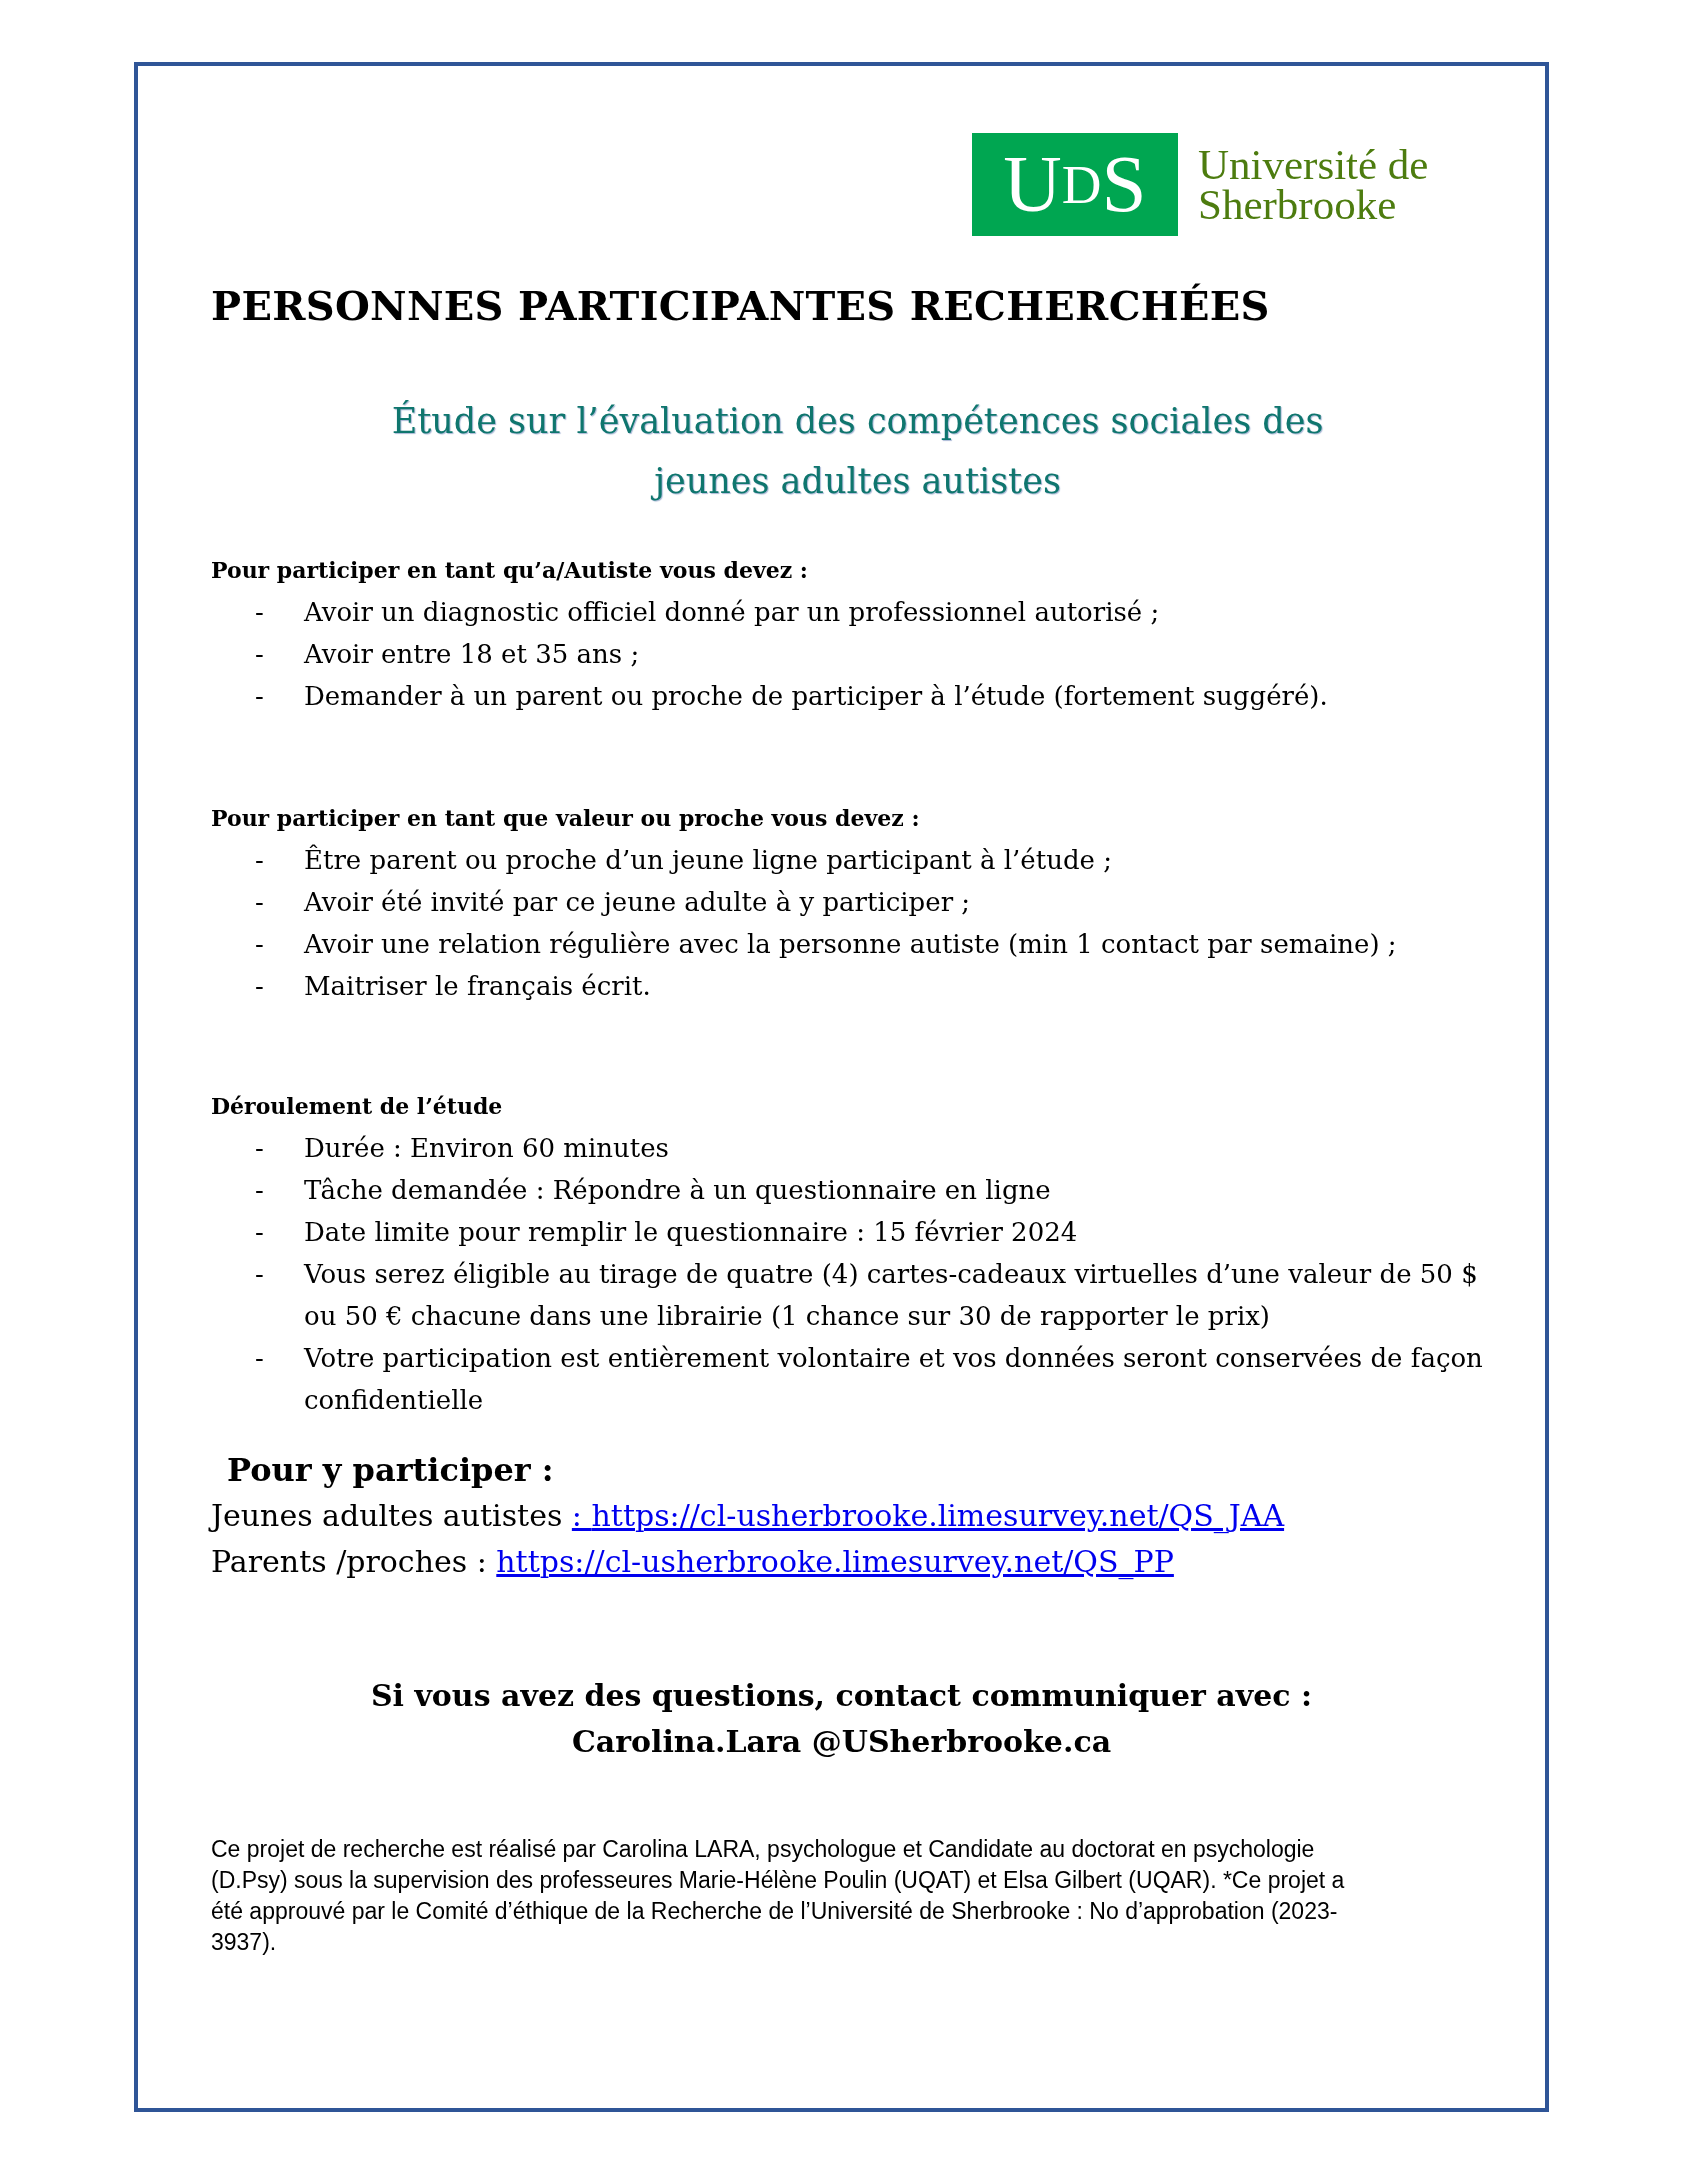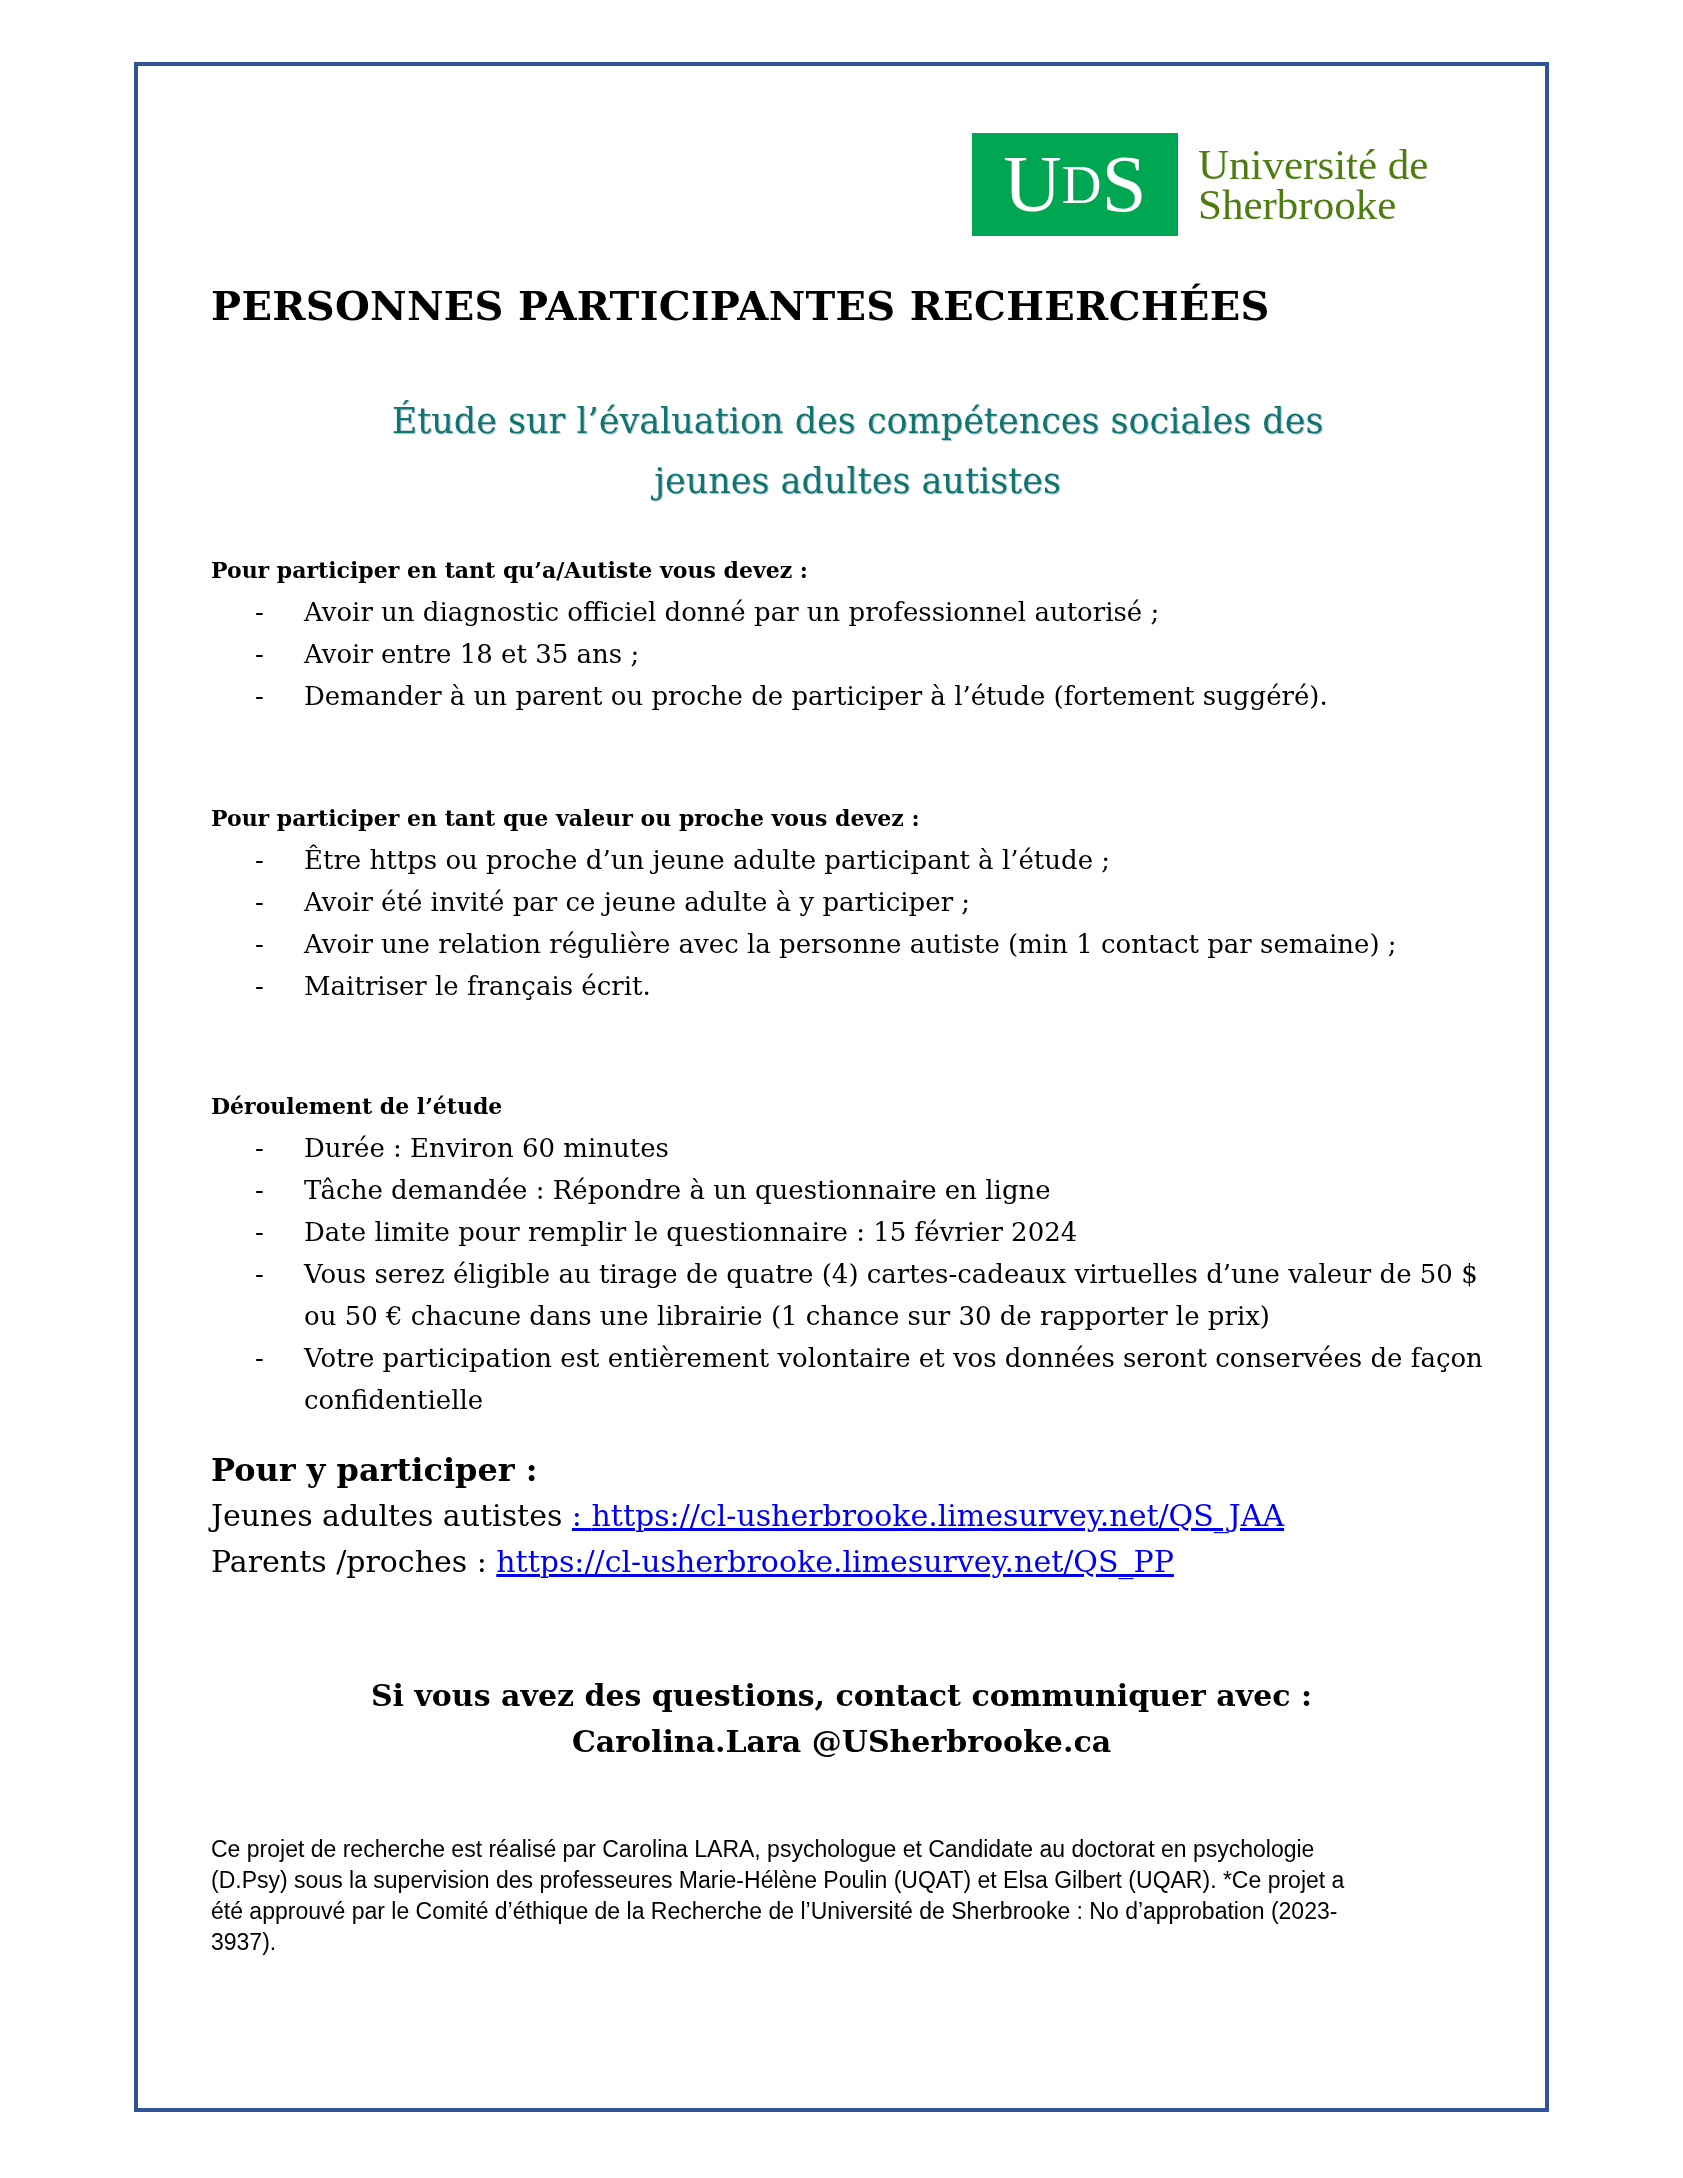--- a/index.html
+++ b/index.html
@@ -10,21 +10,21 @@
   .logo-box .big { font-size:81px; line-height:1; }
   .logo-box .small { font-size:55px; line-height:1; }
   .logo-text { margin-left:20px; font-family:"Liberation Serif", serif; font-size:43px; line-height:40px; color:#4d7c0f; }
   .title { position:absolute; left:211px; top:282px; font-size:40px; font-weight:bold; letter-spacing:0.3px; }
   .subtitle { position:absolute; left:227px; width:1261px; top:391px; text-align:center; font-size:35px; line-height:60px; color:#0f766e; text-shadow:1px 1px 1px #aab8d6; }
   .section { position:absolute; left:211px; width:1277px; }
   .sec-head { font-size:22px; font-weight:bold; line-height:42px; }
   ul.dash { list-style:none; margin:0; padding:0; }
   ul.dash li { position:relative; padding-left:93px; font-size:26px; line-height:42px; }
   ul.dash li::before { content:"-"; position:absolute; left:44px; top:0; }
-  .part-head { font-size:32px; font-weight:bold; line-height:46px; }
+  .part-head { font-size:32px; font-weight:bold; line-height:46px;margin-left:16px; }
   .part-line { font-size:30px; line-height:46px; }
   a.link { color:#0000ee; text-decoration:underline; }
   .contact { position:absolute; left:211px; width:1261px; top:1673px; text-align:center; font-size:30px; font-weight:bold; line-height:46px; }
   .footer { position:absolute; left:211px; width:1168px; top:1834px; font-family:"Liberation Sans", sans-serif; font-size:23px; line-height:31px; }
 </style>
 </head>
 <body>
 
 <div class="frame"></div>
 
@@ -52,21 +52,21 @@
   <ul class="dash">
     <li>Avoir un diagnostic officiel donné par un professionnel autorisé ;</li>
     <li>Avoir entre 18 et 35 ans ;</li>
     <li>Demander à un parent ou proche de participer à l’étude (fortement suggéré).</li>
   </ul>
 </div>
 
 <div class="section" style="top:797px;">
   <div class="sec-head">Pour participer en tant que valeur ou proche vous devez :</div>
   <ul class="dash">
-    <li>Être https ou proche d’un jeune adulte participant à l’étude ;</li>
+    <li>Être parent ou proche d’un jeune ligne participant à l’étude ;</li>
     <li>Avoir été invité par ce jeune adulte à y participer ;</li>
     <li>Avoir une relation régulière avec la personne autiste (min 1 contact par semaine) ;</li>
     <li>Maitriser le français écrit.</li>
   </ul>
 </div>
 
 <div class="section" style="top:1085px;">
   <div class="sec-head">Déroulement de l’étude</div>
   <ul class="dash">
     <li>Durée : Environ 60 minutes</li>

